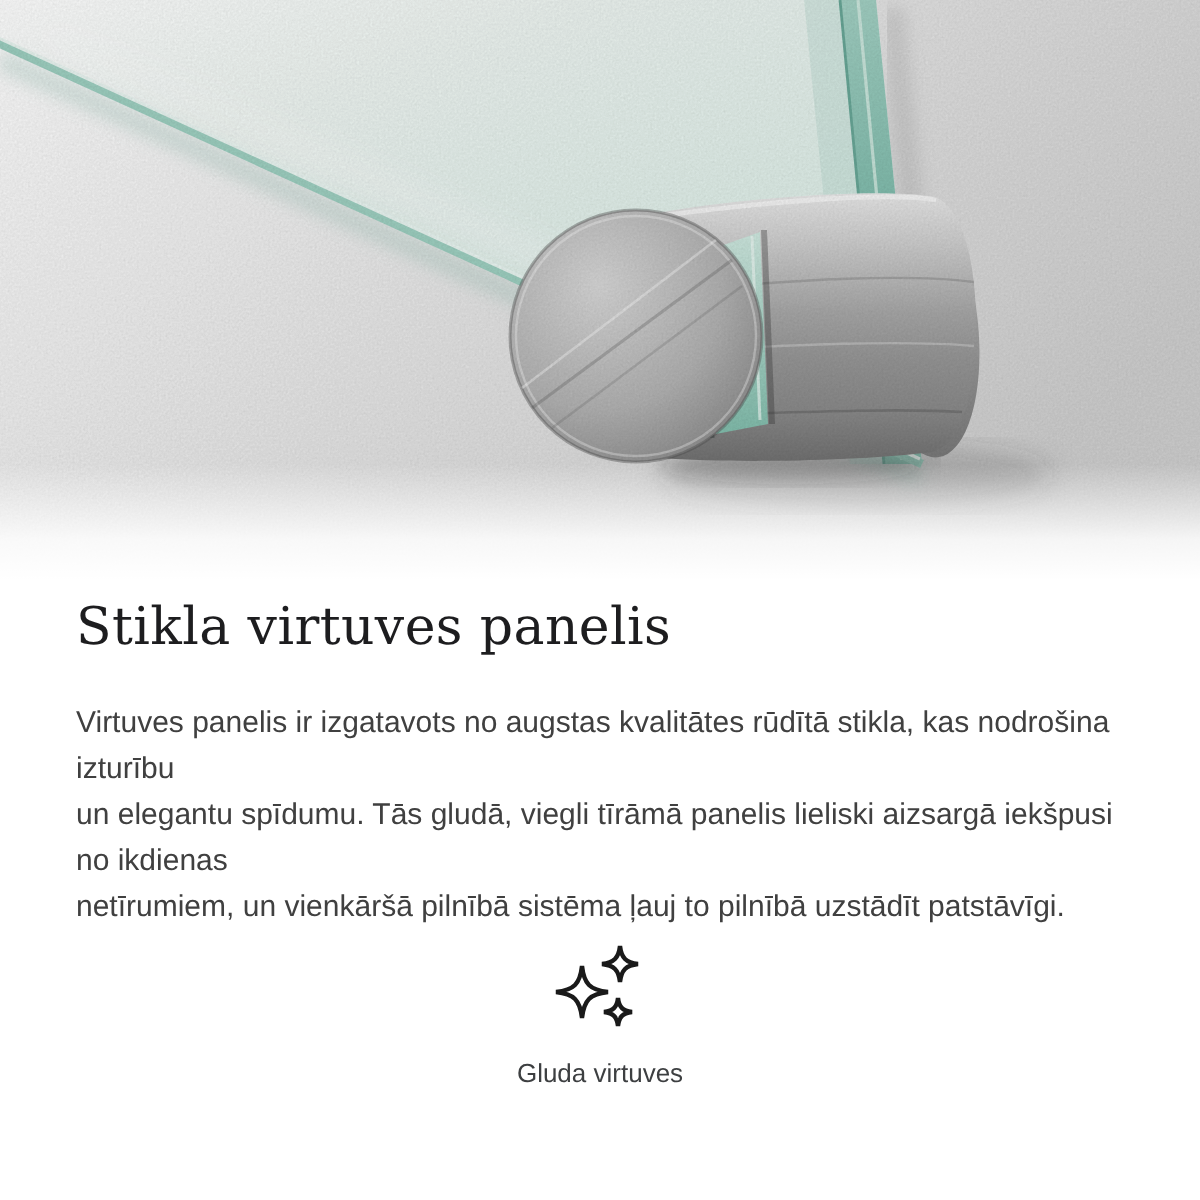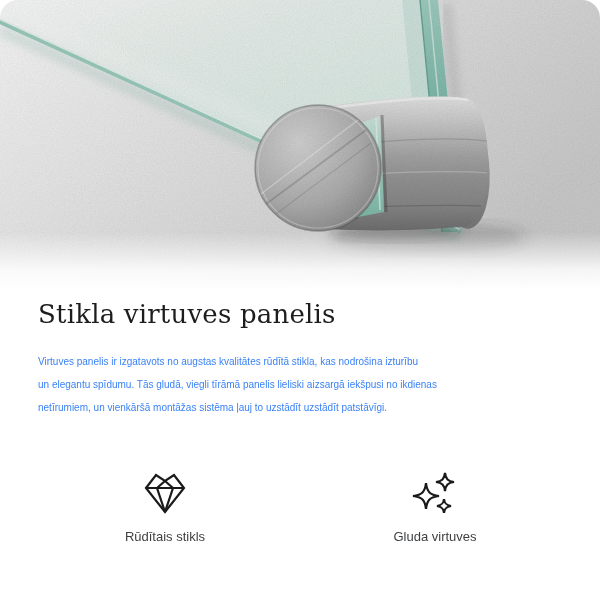--- a/index.html
+++ b/index.html
@@ -4,43 +4,42 @@
 <style>
   * { margin: 0; padding: 0; box-sizing: border-box; }
   html, body { background: #ffffff; }
   .canvas {
     position: relative;
     width: 600px;
     height: 600px;
     background: #ffffff;
     overflow: hidden;
     font-family: "Liberation Sans", sans-serif;
-    border-radius: 18px;
   }
   .photo {
     display: block;
     width: 600px;
     height: 290px;
   }
   .content {
     padding: 6px 30px 0 38px;
   }
   .title {
     font-family: "DejaVu Serif", serif;
     font-size: 26px;
     line-height: 37px;
     font-weight: 400;
     color: #1d1d1f;
     letter-spacing: 0.2px;
   }
   .desc {
     margin-top: 17px;
-    font-size: 10px;
+    font-size: 15px;
     line-height: 23px;
-    color: #3b82f6;
+    color: #404040;
   }
   .features {
     position: absolute;
     left: 30px;
     right: 30px;
     top: 468px;
     display: flex;
     justify-content: space-between;
   }
   .feature {
@@ -177,37 +176,26 @@
     <rect x="0" y="232" width="600" height="58" fill="url(#fade)"></rect>
   </svg>
 
   <div class="content">
     <h1 class="title">
       <span>Stikla virtuves panelis</span><br>
     </h1>
     <div class="desc">
       <div>Virtuves panelis ir izgatavots no augstas kvalitātes rūdītā stikla, kas nodrošina izturību</div>
       <div>un elegantu spīdumu. Tās gludā, viegli tīrāmā panelis lieliski aizsargā iekšpusi no ikdienas</div>
-      <div>netīrumiem, un vienkāršā montāžas sistēma ļauj to uzstādīt uzstādīt patstāvīgi.</div>
+      <div>netīrumiem, un vienkāršā pilnībā sistēma ļauj to pilnībā uzstādīt patstāvīgi.</div>
     </div>
   </div>
 
   <div class="features">
 
-    <div class="feature">
-      <div class="icon-box">
-        <svg width="48" height="48" viewBox="0 0 48 48">
-          <path class="fi" d="M5,19 L15,6 L24,12 L33,6 L43,19 L24,43 Z"></path>
-          <path class="fi" d="M5,19 L43,19"></path>
-          <path class="fi" d="M24,43 L16,19 M24,43 L32,19"></path>
-          <path class="fi" d="M24,12 L16,19 M24,12 L32,19"></path>
-        </svg>
-      </div>
-      <div class="label">Rūdītais stikls</div>
-    </div>
 
 
 
     <div class="feature">
       <div class="icon-box">
         <svg width="48" height="48" viewBox="0 0 48 48">
           <path class="fi-fill" d="M15,14 C16,23 19,26 28,27 C19,28 16,31 15,40 C14,31 11,28 2,27 C11,26 14,23 15,14 Z"></path>
           <path class="fi-fill" d="M34,4 C34.7,10 37,12.3 43,13 C37,13.7 34.7,16 34,22 C33.3,16 31,13.7 25,13 C31,12.3 33.3,10 34,4 Z"></path>
           <path class="fi-fill" stroke-width="2" d="M33,30 C33.5,34.5 35.2,36.3 40,37 C35.2,37.7 33.5,39.5 33,44 C32.5,39.5 30.8,37.7 26,37 C30.8,36.3 32.5,34.5 33,30 Z"></path>
         </svg>

